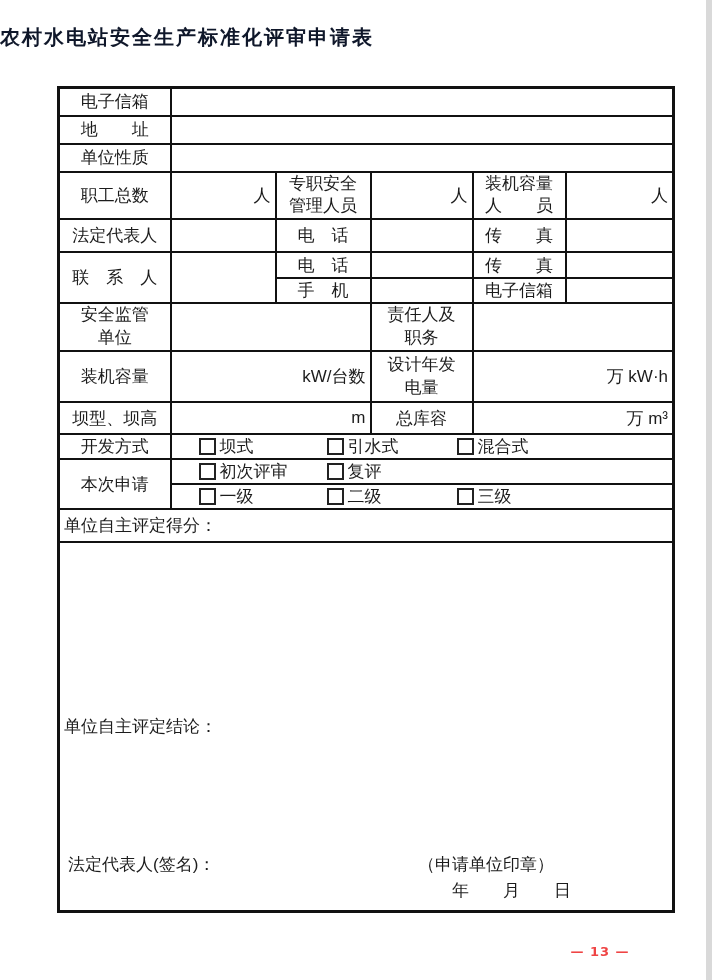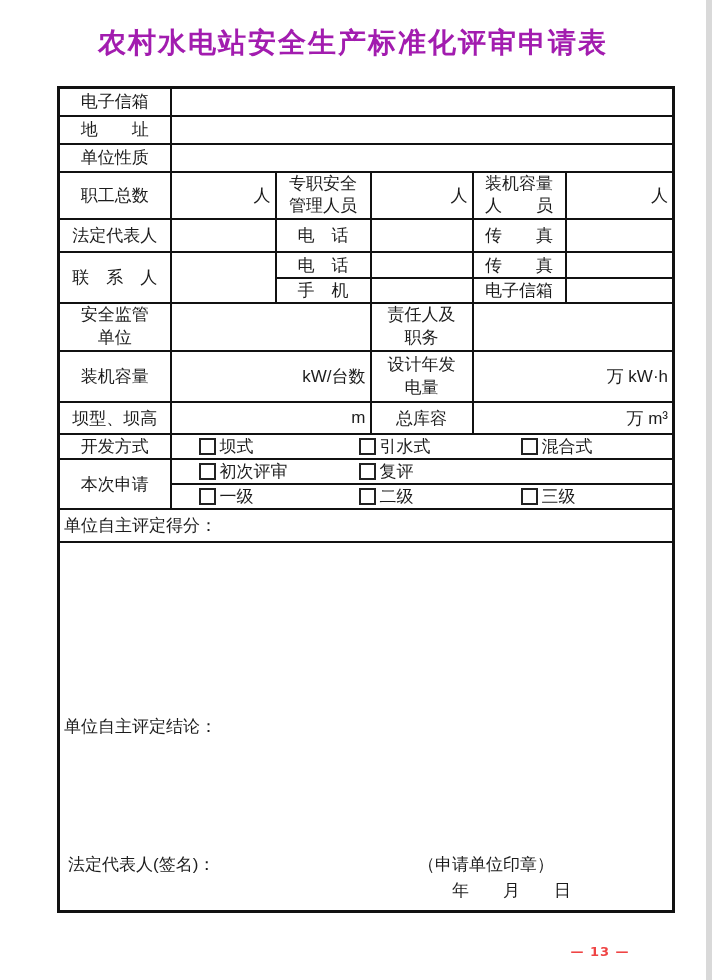--- a/index.html
+++ b/index.html
@@ -3,37 +3,37 @@
 <meta charset="utf-8">
 <style>
   html,body{margin:0;padding:0;}
   body{
     width:712px;height:980px;position:relative;background:#ffffff;
     font-family:"Liberation Sans","DejaVu Sans",sans-serif;
     color:#1c1c1c;overflow:hidden;
   }
   .edge-right{position:absolute;top:0;right:0;width:6px;height:980px;background:#d9d9d9;}
   .title{
-    position:absolute;top:24px;left:0;width:706px;text-align:center;
-    font-size:28px;font-weight:900;letter-spacing:2px;color:#a21caf;
+    position:absolute;top:24px;left:0;width:706px;text-align:left;
+    font-size:20px;font-weight:900;letter-spacing:2px;color:#0f172a;
   }
   table.form{
     position:absolute;left:57px;top:86px;width:615px;height:827px;
     border-collapse:collapse;table-layout:fixed;border:3px solid #111;
   }
   table.form td{
     border:2px solid #111;font-size:17px;padding:0 4px;
     vertical-align:middle;overflow:hidden;
   }
   td.lbl{text-align:center;}
   td.ml{white-space:pre-line;line-height:1.35;}
   td.field{background:#fff;}
   td.unit{text-align:right;padding-right:10px;}
   td.wide-left{text-align:left;padding-left:8px;}
-  .opts{display:flex;align-items:flex-start;padding-left:23px;gap:32px;}
+  .opts{display:flex;align-items:flex-start;padding-left:23px;}
   .opt{display:inline-flex;align-items:center;width:128px;}
   .opt:nth-child(2){width:130px;}
   .opt:last-child{width:auto;}
   .box{
     display:inline-block;width:13px;height:13px;border:2px solid #222;
     background:#fff;margin-right:4px;flex:0 0 auto;
   }
   td.conclusion{vertical-align:top;position:relative;padding:6px 8px;}
   .sig-block{position:absolute;left:0;right:0;bottom:8px;}
   .sig-line1{position:relative;height:22px;}

